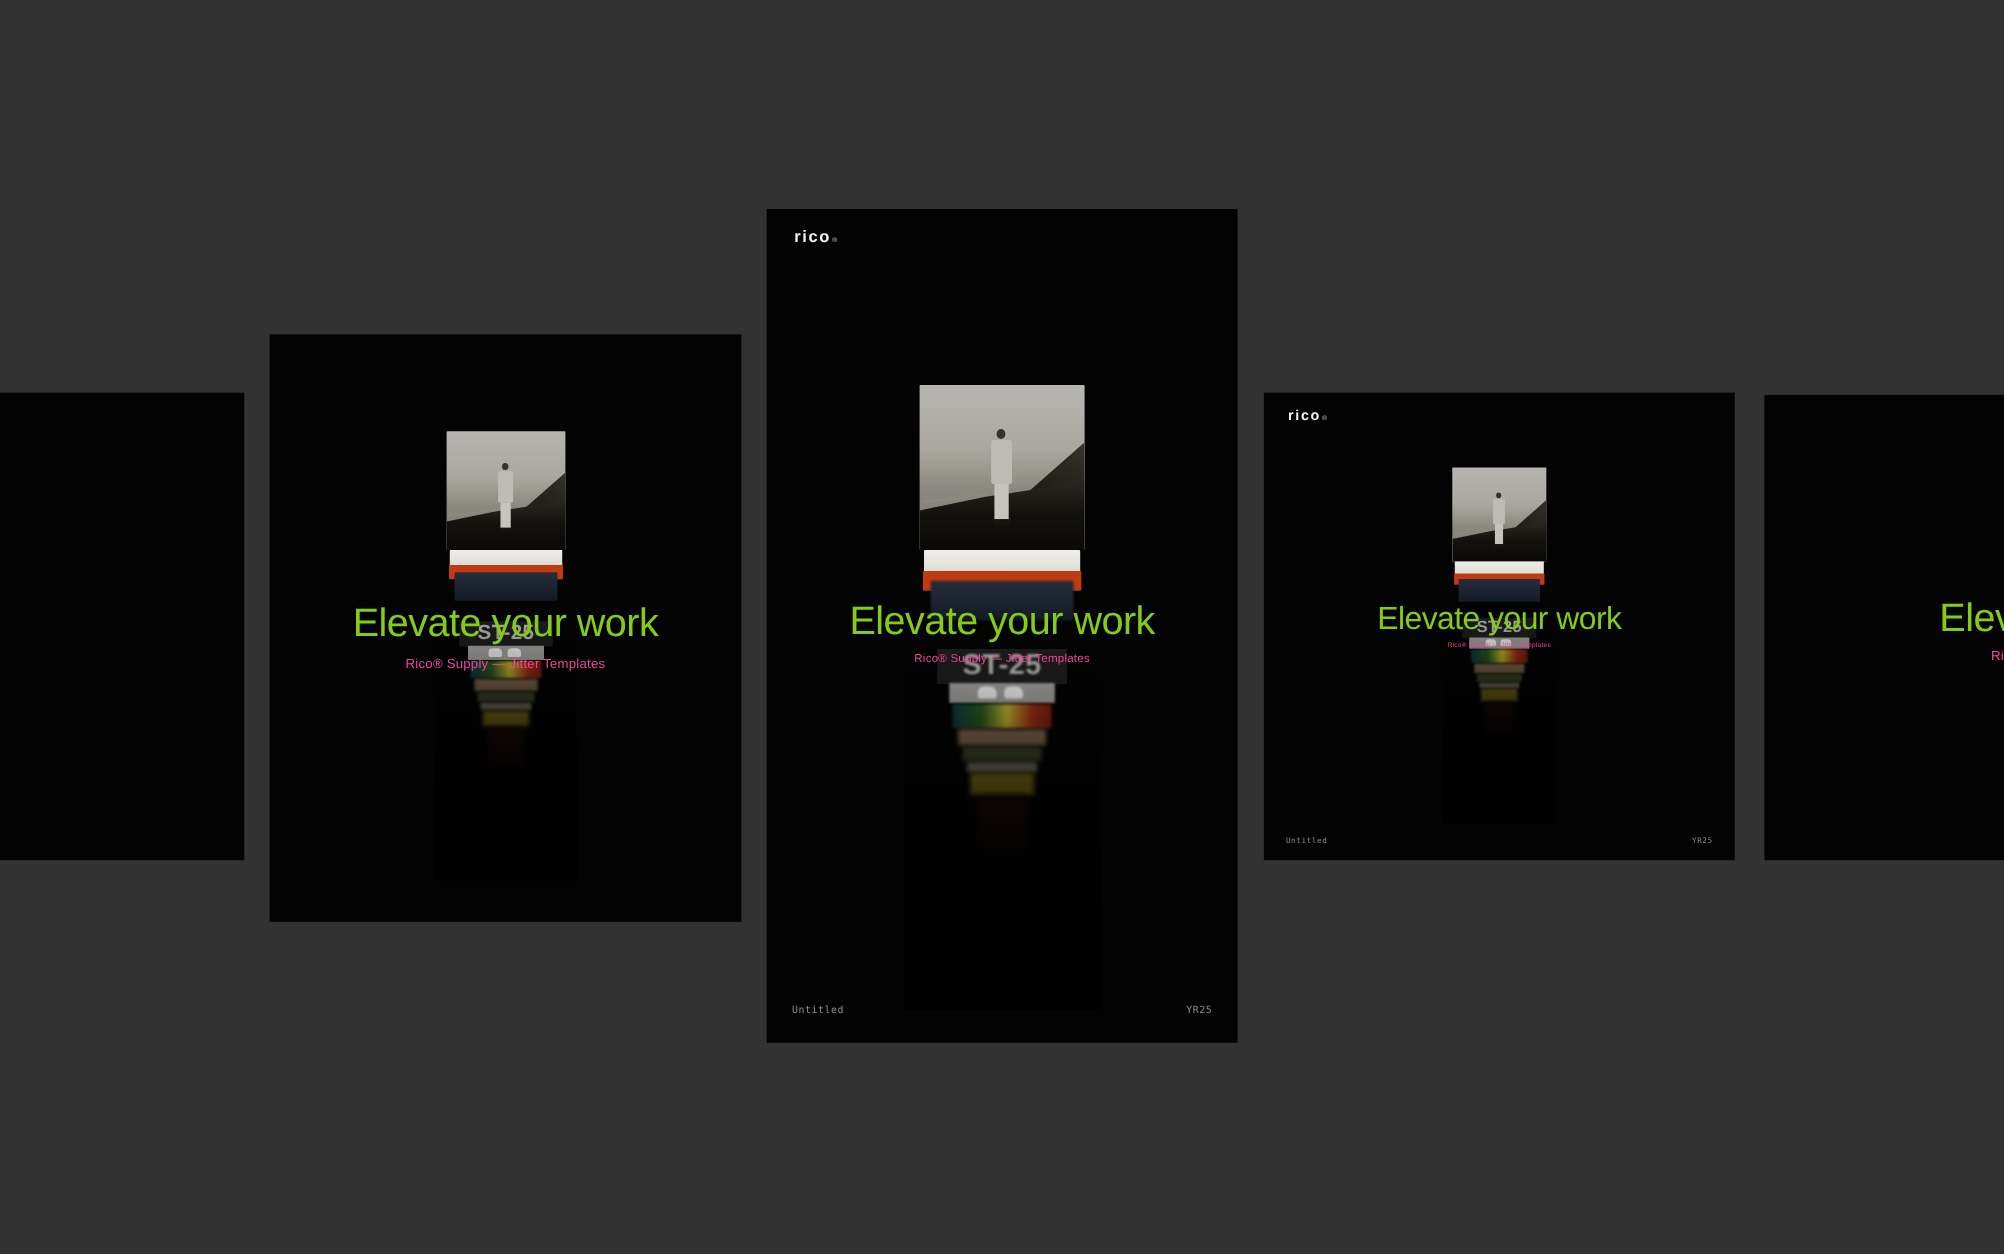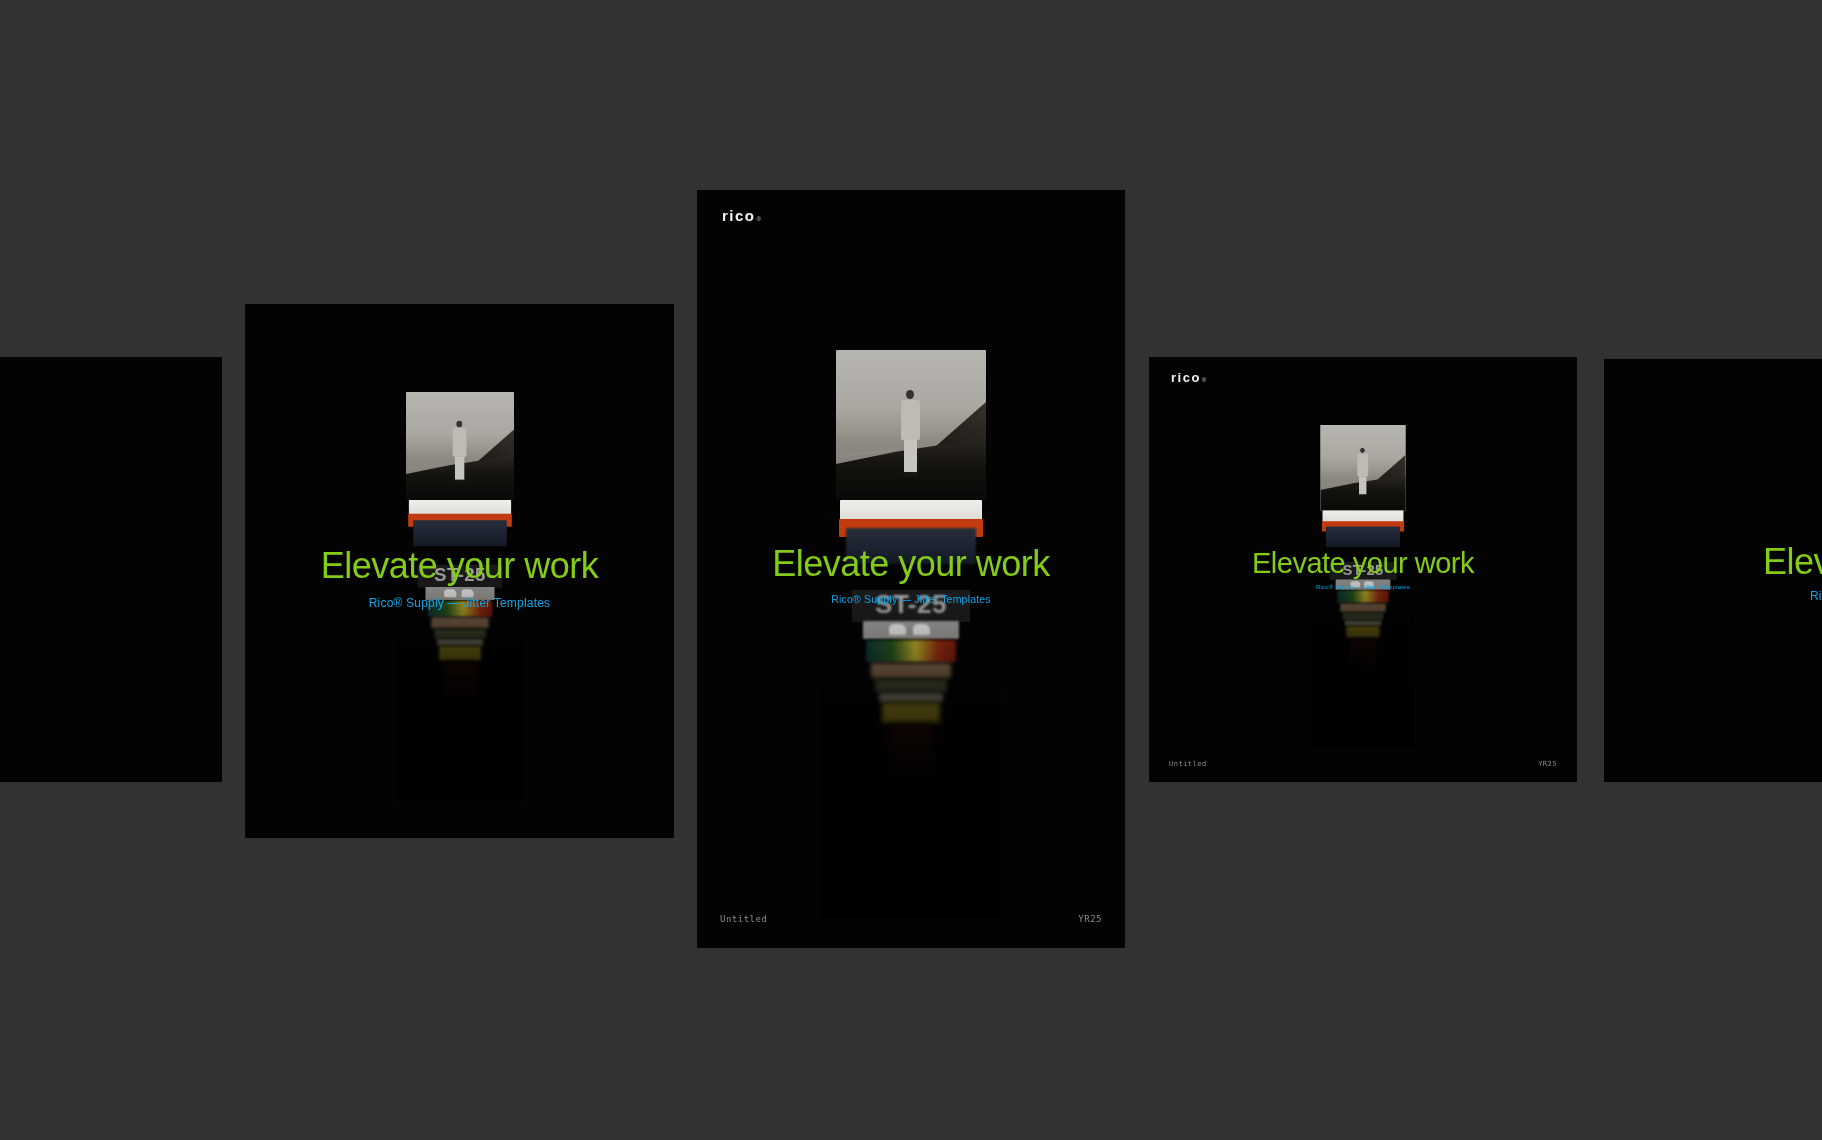--- a/index.html
+++ b/index.html
@@ -58,21 +58,21 @@
     text-align: center;
     font-weight: 400;
     letter-spacing: -0.5px;
     line-height: 1;
     white-space: nowrap;
   }
   .subtitle {
     position: absolute;
     left: 0; right: 0;
     z-index: 10;
-    color: #0ea5e9;
+    color: #ec4899;
     text-align: center;
     font-weight: 400;
     letter-spacing: 0.2px;
     line-height: 1;
     white-space: nowrap;
   }
   #slide-2 .title    { top: 244px; font-size: 36px; }
   #slide-2 .subtitle { top: 293px; font-size: 12px; }
   #slide-3 .title    { top: 356px; font-size: 36px; }
   #slide-3 .subtitle { top: 404px; font-size: 10.5px; }

